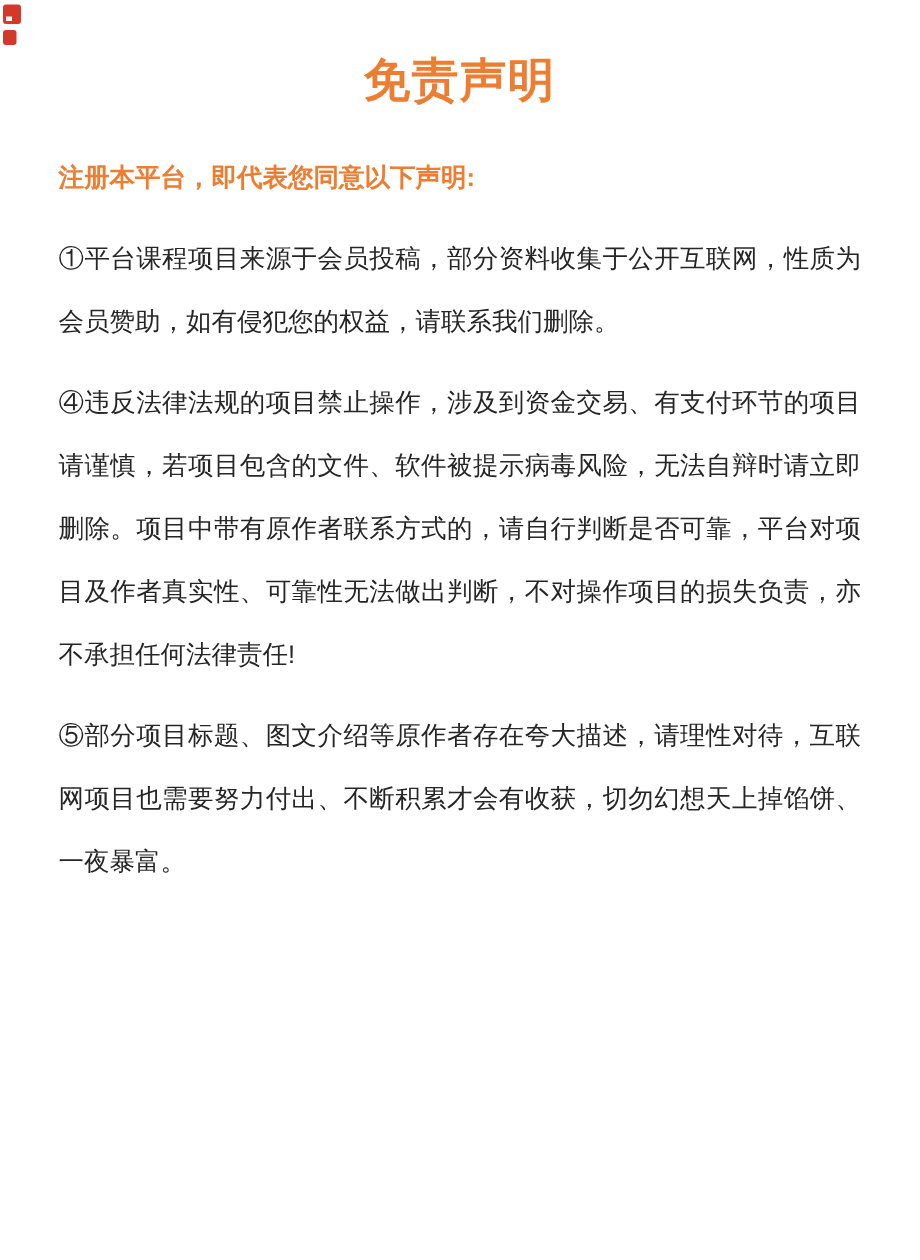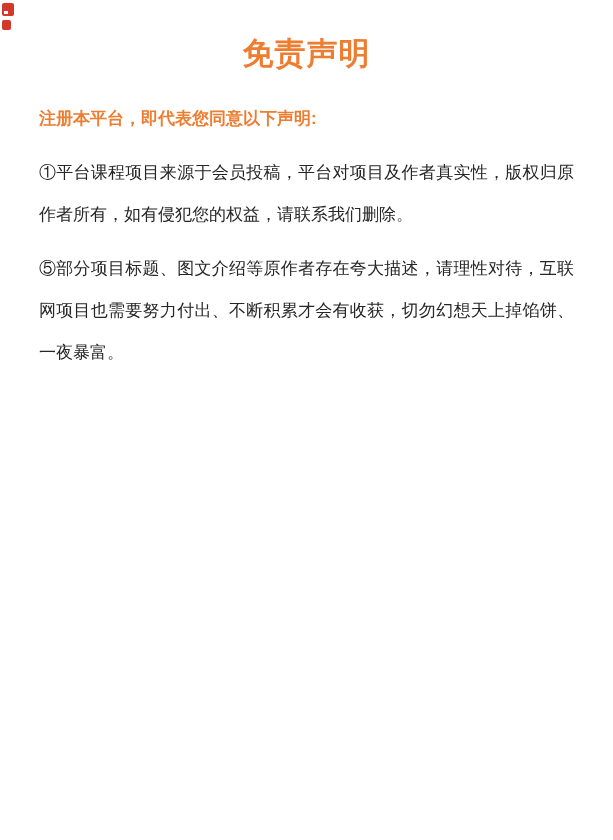--- a/index.html
+++ b/index.html
@@ -69,22 +69,23 @@
   <div class="corner-marks">
     <div class="corner-mark m1"></div>
     <div class="corner-mark m2"></div>
   </div>
 
   <h1 class="doc-title">免责声明</h1>
 
   <div class="content">
     <p class="intro">注册本平台，即代表您同意以下声明:</p>
 
-    <p>①平台课程项目来源于会员投稿，平台对项目及作者真实性，版权归原作者所有，如有侵犯您的权益，请联系我们删除。</p>
+    <p>①平台课程项目来源于会员投稿，部分资料收集于公开互联网，性质为会员赞助，如有侵犯您的权益，请联系我们删除。</p>
 
 
 
+    <p>④违反法律法规的项目禁止操作，涉及到资金交易、有支付环节的项目请谨慎，若项目包含的文件、软件被提示病毒风险，无法自辩时请立即删除。项目中带有原作者联系方式的，请自行判断是否可靠，平台对项目及作者真实性、可靠性无法做出判断，不对操作项目的损失负责，亦不承担任何法律责任!</p>
 
     <p>⑤部分项目标题、图文介绍等原作者存在夸大描述，请理性对待，互联网项目也需要努力付出、不断积累才会有收获，切勿幻想天上掉馅饼、一夜暴富。</p>
 
   </div>
 
 </div>
 
 </body></html>

